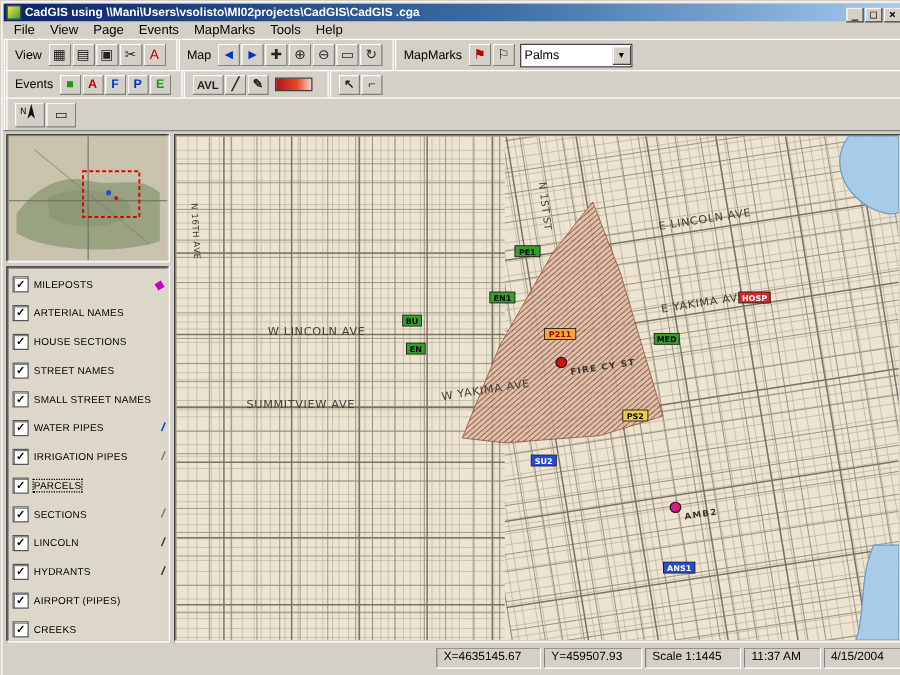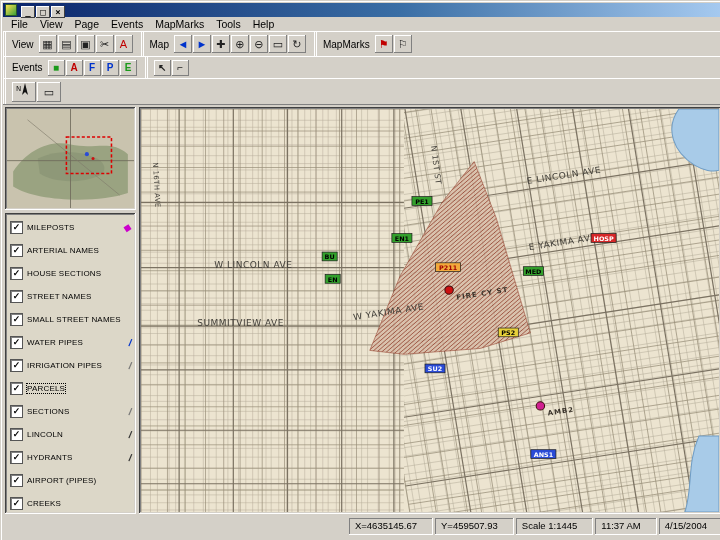--- a/index.html
+++ b/index.html
@@ -75,20 +75,21 @@
                    font-size:9.5px;padding:2px 16px 0 6px;white-space:nowrap;color:#000;}
   .bottom-fill{height:6px;flex:0 0 auto;}
 </style>
 </head>
 <body>
 
 <div class="window">
 
   <div class="titlebar">
     <span class="title-icon"></span>
+    <span class="title-text">CadGIS using \\Mani\Users\vsolisto\MI02projects\CadGIS\CadGIS .cga</span>
     <span id="winbtns"><button class="winbtn">_</button><button class="winbtn">□</button><button class="winbtn">×</button></span>
   </div>
 
   <div class="menubar" id="menubar">
       <span class="menu-item">File</span>
       <span class="menu-item">View</span>
       <span class="menu-item">Page</span>
       <span class="menu-item">Events</span>
       <span class="menu-item">MapMarks</span>
       <span class="menu-item">Tools</span>
@@ -111,30 +112,40 @@
         <button class="tb">✚</button>
         <button class="tb">⊕</button>
         <button class="tb">⊖</button>
         <button class="tb">▭</button>
         <button class="tb">↻</button>
       </div>
       <div class="tb-group">
         <span class="tb-label">MapMarks</span>
         <button class="tb" style="color: rgb(192, 0, 0);">⚑</button>
         <button class="tb">⚐</button>
+        <div class="combo">
+          <span class="val">Palms</span>
+          <span class="drop">▼</span>
+        </div>
       </div>
     </div>
   <div class="toolbar row2" id="toolbar2">
       <div class="tb-group">
         <span class="tb-label">Events</span>
         <button class="tb" style="color: rgb(26, 154, 26);">■</button>
         <button class="tb" style="color: rgb(192, 0, 0);">A</button>
         <button class="tb" style="color: rgb(0, 51, 204);">F</button>
         <button class="tb" style="color: rgb(0, 51, 204);">P</button>
         <button class="tb" style="color: rgb(26, 154, 26);">E</button>
+      </div>
+      <div class="tb-group">
+        <button class="tb wide">AVL</button>
+        <button class="tb">╱</button>
+        <button class="tb">✎</button>
+        <div class="redbar"></div>
       </div>
       <div class="tb-group">
         <button class="tb">↖</button>
         <button class="tb">⌐</button>
       </div>
     </div>
 
   <div class="toolbar row3">
     <div class="tb-group">
       <button class="tb big">

